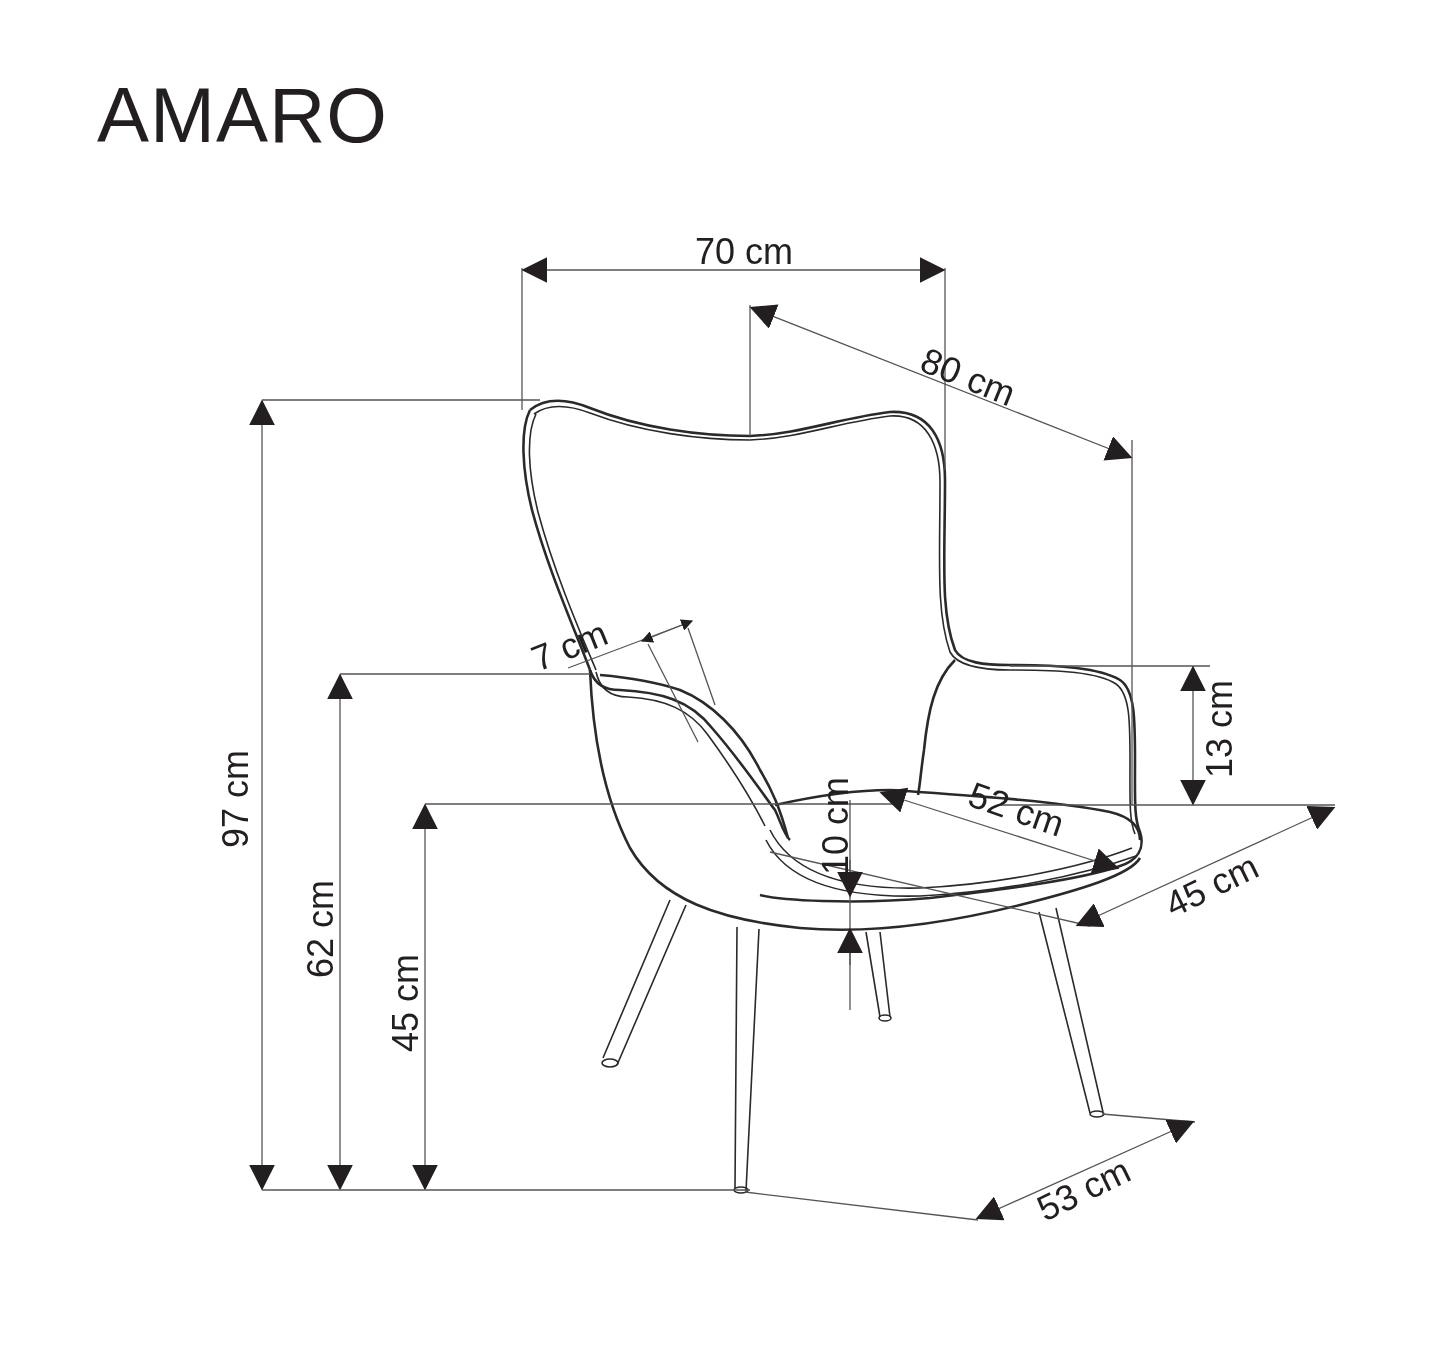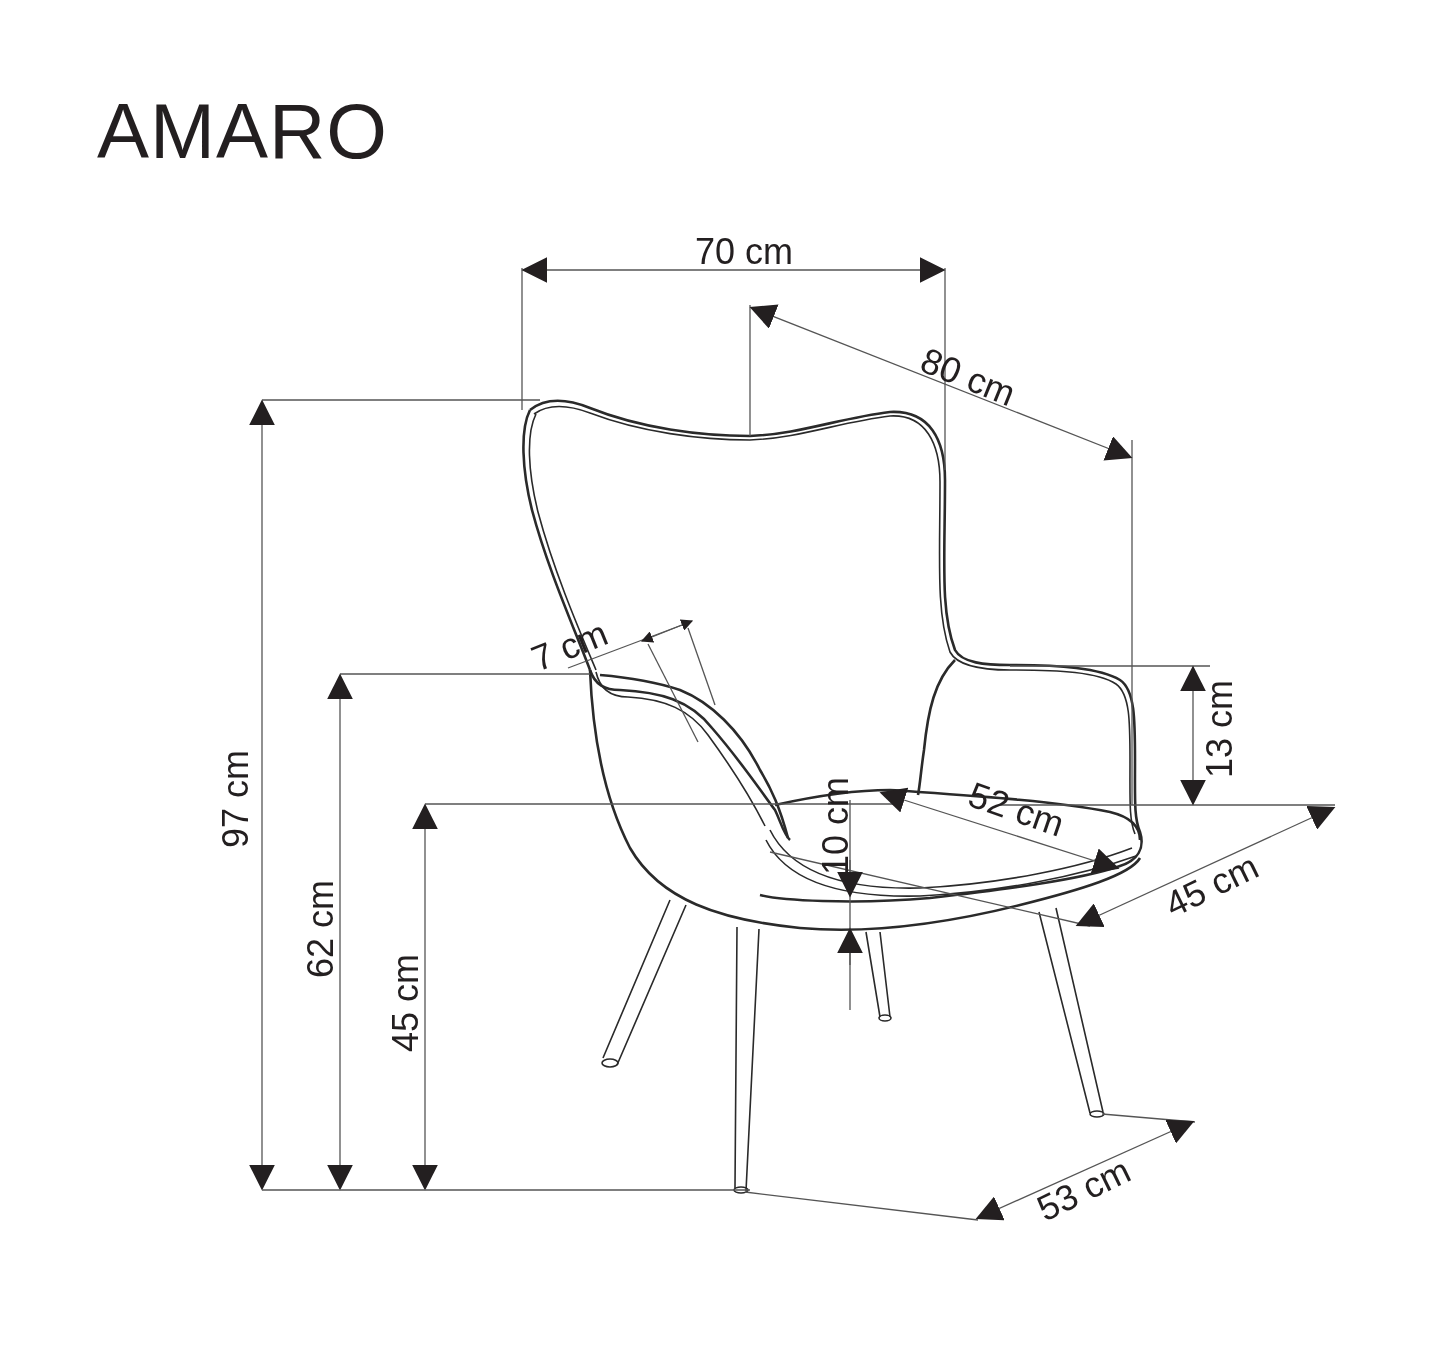--- a/index.html
+++ b/index.html
@@ -1,18 +1,18 @@
 <!DOCTYPE html>
 <html><head>
 <meta charset="utf-8">
 <style>
   html, body { margin: 0; padding: 0; background: #ffffff; }
   body { width: 1445px; height: 1368px; position: relative; overflow: hidden;
          font-family: "Liberation Sans", sans-serif; color: #231f20; }
-  .title { position: absolute; left: 97px; top: 92px; font-size: 78px; font-weight: 400;
+  .title { position: absolute; left: 97px; top: 76px; font-size: 78px; font-weight: 400;
            letter-spacing: 1px; line-height: 1; color: #231f20; }
   svg.drawing { position: absolute; left: 0; top: 0; }
   .dim { font-family: "Liberation Sans", sans-serif; font-size: 36px; fill: #231f20; }
   .thin { stroke: #555; stroke-width: 1.3; fill: none; }
   .outline { stroke: #2a2a2a; stroke-width: 2.6; fill: none; }
   .outline2 { stroke: #2a2a2a; stroke-width: 1.6; fill: none; }
   .arrow { fill: #231f20; }
 </style>
 </head>
 <body>

